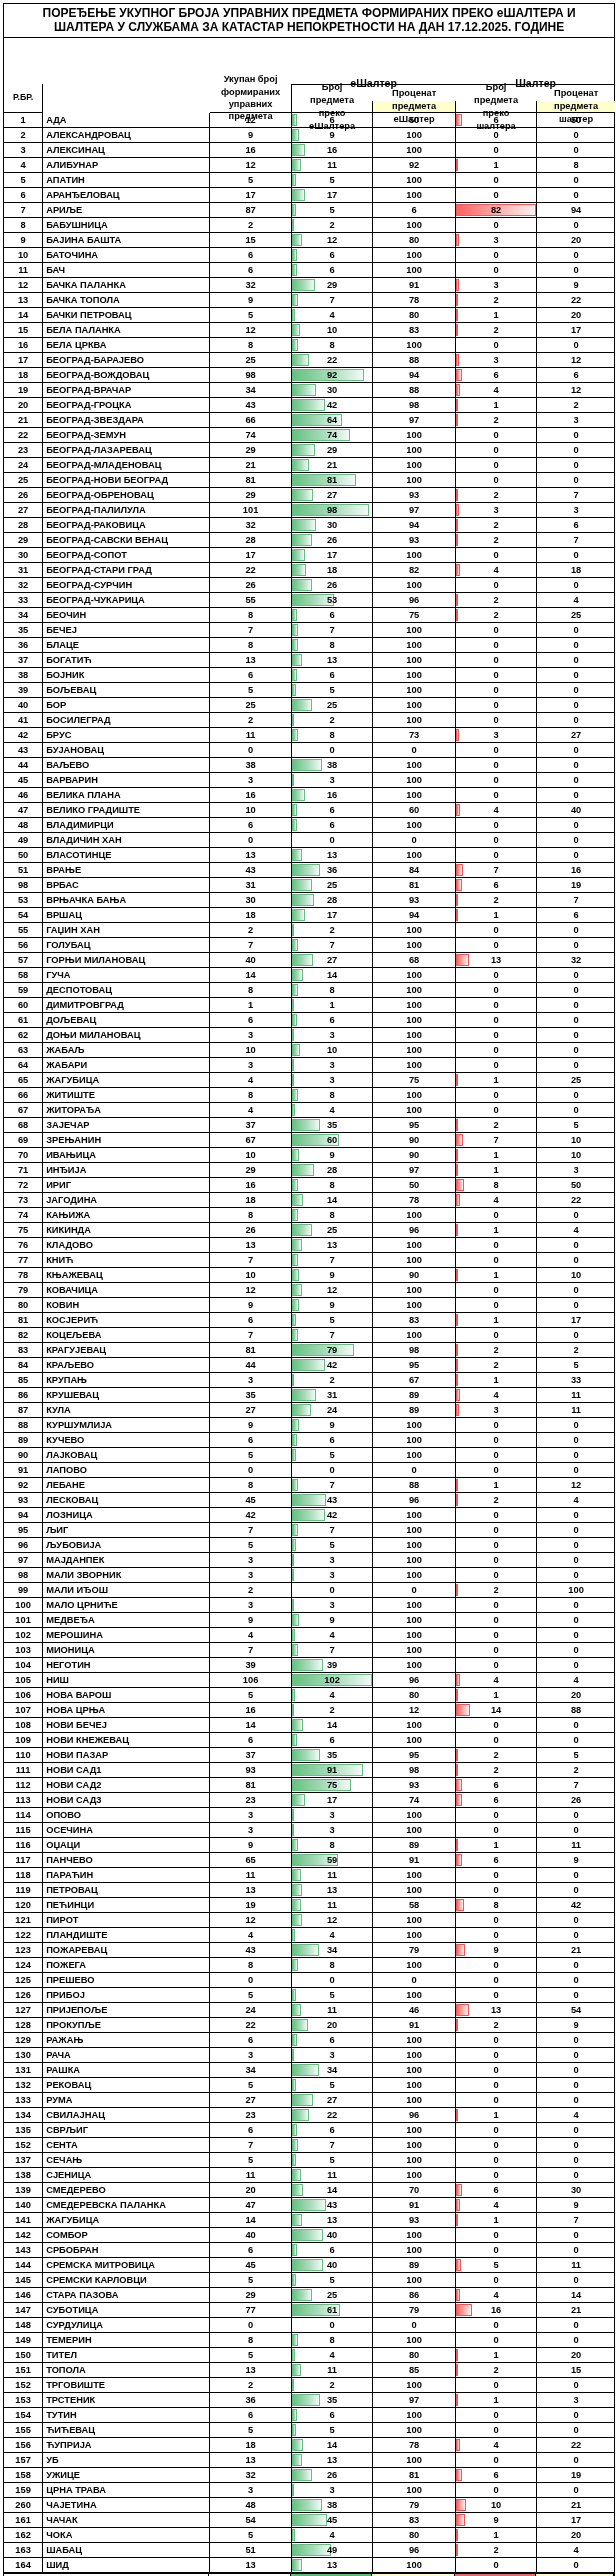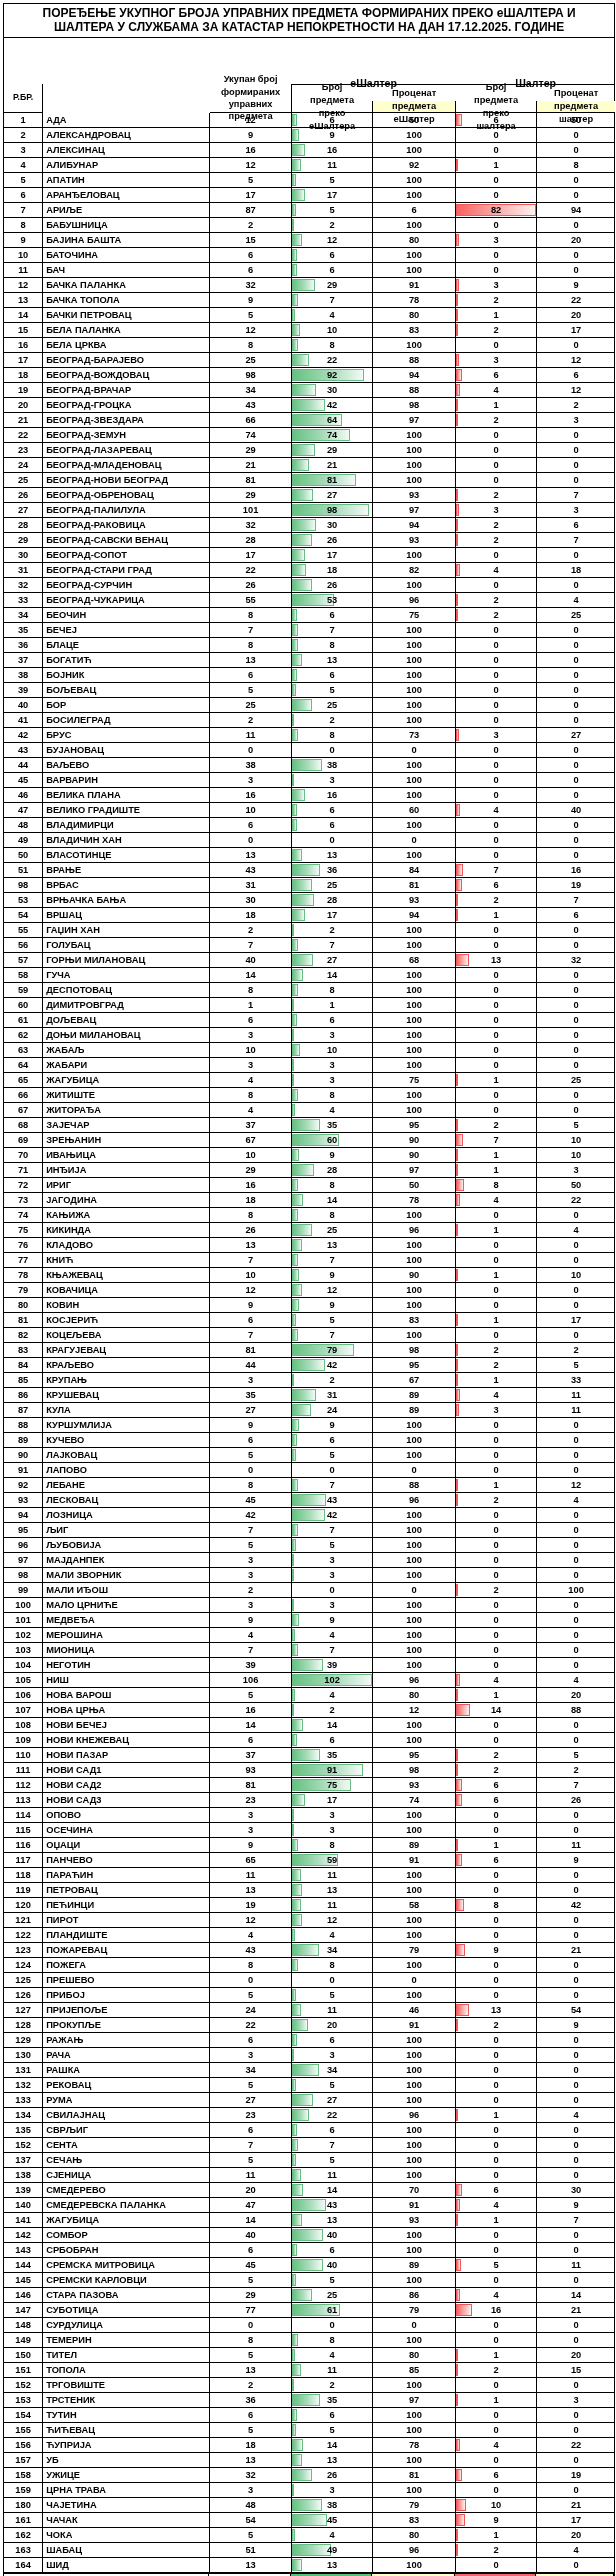--- a/index.html
+++ b/index.html
@@ -2521,21 +2521,21 @@
             <span class="val">3</span>
           </div>
     <div class="td c-epct">100</div>
     <div class="td c-scount">
             <span class="val">0</span>
           </div>
     <div class="td c-spct">0</div>
   </div>
 
   <div class="tr">
-    <div class="td c-rbr">180</div>
+    <div class="td c-rbr">260</div>
     <div class="td c-name">ЧАЈЕТИНА</div>
     <div class="td c-total">48</div>
     <div class="td c-ecount">
             <span class="bar green" style="width: 37.2549%;"></span>
             <span class="val">38</span>
           </div>
     <div class="td c-epct">79</div>
     <div class="td c-scount">
             <span class="bar red" style="width: 12.1951%;"></span>
             <span class="val">10</span>

